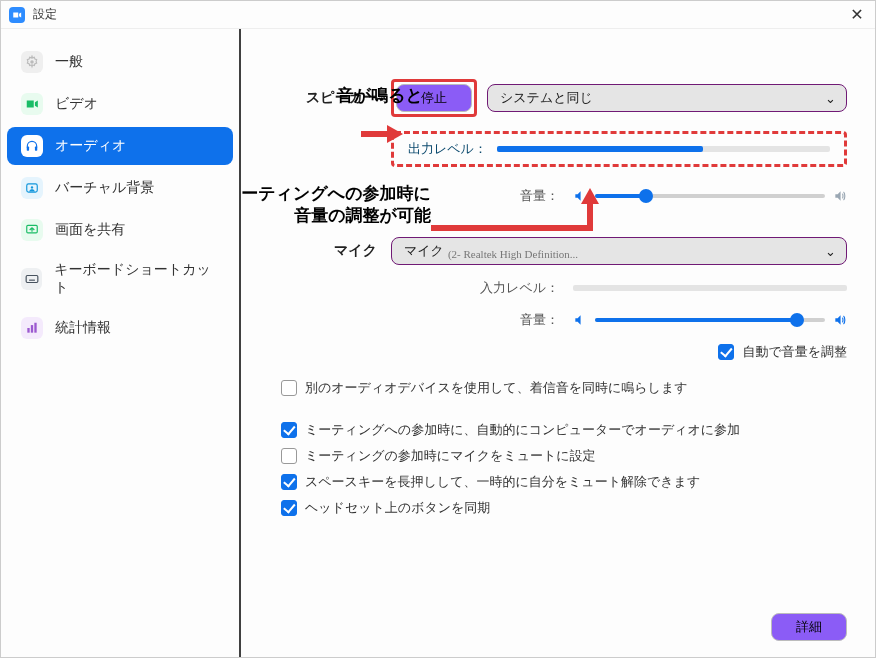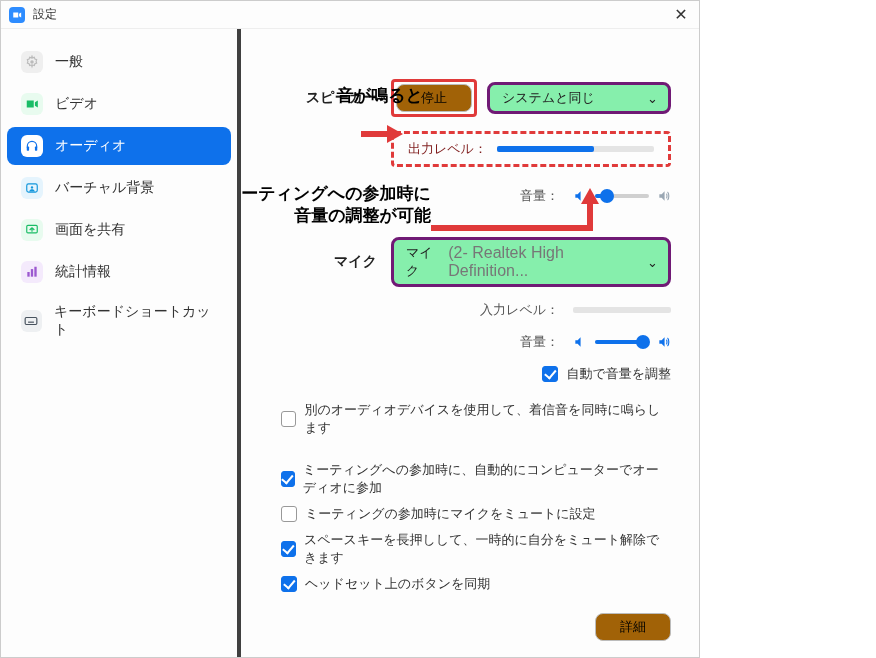--- a/index.html
+++ b/index.html
@@ -1,40 +1,40 @@
 <!DOCTYPE html>
 <html><head>
   <meta charset="utf-8">
   <style>
     * { box-sizing: border-box; margin: 0; padding: 0; }
     body { font-family: "Meiryo","Hiragino Sans","Yu Gothic",sans-serif; font-size: 13px; color: #222; background: #fff; width: 876px; height: 658px; overflow: hidden; }
-    .window { width: 700px; height: 658px; border: 1px solid #ccc; display: flex; flex-direction: column; background: #fdfdfd; }
+    .window { width: 876px; height: 658px; border: 1px solid #ccc; display: flex; flex-direction: column; background: #fdfdfd; }
     .titlebar { height: 28px; display: flex; align-items: center; padding: 0 8px; border-bottom: 1px solid #eee; }
     .app-icon { width: 16px; height: 16px; border-radius: 4px; background: #2d8cff; margin-right: 8px; display:flex;align-items:center;justify-content:center; }
     .app-icon svg{width:10px;height:10px;fill:#fff;}
     .titlebar .title { flex: 1; font-size: 12px; color: #333; }
     .titlebar .close { width: 20px; text-align: center; font-size: 16px; color: #333; cursor: pointer; }
     .bodyarea { flex: 1; display: flex; overflow: hidden; }
-    .sidebar { width: 240px; border-right: 4px solid #404040; padding: 14px 6px; }
+    .sidebar { width: 240px; border-right: 2px solid #404040; padding: 14px 6px; }
     .side-item { display: flex; align-items: center; gap: 12px; padding: 8px 14px; border-radius: 8px; cursor: pointer; margin-bottom: 4px; font-size: 14px; color: #333; }
     .side-item.active { background: #0e71eb; color: #fff; }
     .side-item .icon { width: 22px; height: 22px; border-radius: 6px; display: flex; align-items: center; justify-content: center; }
     .side-item .icon svg { width: 14px; height: 14px; }
     .content { flex: 1; padding: 22px 28px 8px 0; position: relative; overflow: hidden; }
     .row { display: flex; align-items: center; margin-bottom: 14px; }
     .rowlabel { width: 150px; text-align: right; padding-right: 14px; font-weight: 700; color: #222; font-size: 14px; }
     .rowlabel.light { font-weight: 400; color: #555; font-size: 13px; }
     .rowbody { flex: 1; display: flex; align-items: center; gap: 10px; position: relative; }
-    .btn { border: 1px solid #bcbcbc; background: #a16207; border-radius: 8px; padding: 4px 24px; font-size: 13px; cursor: pointer; white-space: nowrap; }
-    .select { border: 3px solid #701a75; background: #86efac; border-radius: 8px; padding: 4px 28px 4px 12px; font-size: 13px; cursor: pointer; flex: 1; position: relative; display: flex; align-items: flex-end; }
+    .btn { border: 1px solid #bcbcbc; background: #8b5cf6; border-radius: 8px; padding: 4px 24px; font-size: 13px; cursor: pointer; white-space: nowrap; }
+    .select { border: 1px solid #701a75; background: #e5e5e5; border-radius: 8px; padding: 4px 28px 4px 12px; font-size: 13px; cursor: pointer; flex: 1; position: relative; display: flex; align-items: flex-end; }
     .select .chev { position: absolute; right: 10px; top: 50%; transform: translateY(-50%); }
-    .select .secondary{ color:#777; font-size:16px; margin-left:4px;}
+    .select .secondary{ color:#777; font-size:11px; margin-left:4px;font-family:Liberation Serif, serif;}
     .highlight-stop { border: 3px solid #e03a3a; padding: 2px; border-radius: 4px; }
     .dash-box { border: 3px dashed #e03a3a; border-radius: 4px; padding: 6px 14px; flex: 1; display: flex; align-items: center; gap: 10px; }
-    .level-label { color: #7f1d1d; font-size: 13px; }
+    .level-label { color: #0c4a6e; font-size: 13px; }
     .level-bar { flex: 1; height: 6px; background: #e4e4e4; position: relative; border-radius: 2px; }
     .level-fill { position: absolute; left:0; top:0; bottom:0; background: #0e71eb; border-radius: 2px; }
     .slider { flex: 1; height: 4px; background: #d0d0d0; position: relative; border-radius: 2px; }
     .slider .fill { position:absolute; left:0; top:0; bottom:0; background:#0e71eb; border-radius:2px;}
     .slider .thumb { position:absolute; top:50%; width:14px; height:14px; background:#0e71eb; border-radius:50%; transform:translate(-50%,-50%); }
     .vol-icon { width:14px; height:14px; }
     .vol-icon svg{width:14px;height:14px;}
     .checkrow { display:flex; align-items:center; gap:8px; margin: 8px 0 8px 40px; font-size:13px; color:#333;}
     .cb { width:16px; height:16px; border:1px solid #999; border-radius:3px; display:inline-flex; align-items:center; justify-content:center; background:#fff; cursor:pointer;}
     .cb.checked{ background:#0e71eb; border-color:#0e71eb;}
@@ -108,37 +108,37 @@
       <div class="side-item">
         <span class="icon" style="background:#e8fbef">
             <svg viewBox="0 0 24 24" fill="none" stroke="#1abc66" stroke-width="2">
               <rect x="3" y="4" width="18" height="13" rx="2"></rect>
               <path d="M12 8l4 4M12 8l-4 4M12 8v7"></path>
             </svg>
           </span>
         <span>画面を共有</span>
       </div>
       <div class="side-item">
+        <span class="icon" style="background:#eef0f2">
+            <svg viewBox="0 0 24 24" fill="none" stroke="#47525e" stroke-width="2">
+              <rect x="2" y="6" width="20" height="12" rx="2"></rect>
+              <path d="M6 10h0M10 10h0M14 10h0M18 10h0M7 14h10"></path>
+            </svg>
+          </span>
+        <span>キーボードショートカット</span>
+      </div>
+      <div class="side-item">
         <span class="icon" style="background:#f4eafc">
             <svg viewBox="0 0 24 24" fill="#9b59d0">
               <rect x="4" y="12" width="4" height="8"></rect>
               <rect x="10" y="7" width="4" height="13"></rect>
               <rect x="16" y="3" width="4" height="17"></rect>
             </svg>
           </span>
         <span>統計情報</span>
-      </div>
-      <div class="side-item">
-        <span class="icon" style="background:#eef0f2">
-            <svg viewBox="0 0 24 24" fill="none" stroke="#47525e" stroke-width="2">
-              <rect x="2" y="6" width="20" height="12" rx="2"></rect>
-              <path d="M6 10h0M10 10h0M14 10h0M18 10h0M7 14h10"></path>
-            </svg>
-          </span>
-        <span>キーボードショートカット</span>
       </div>
     </div>
 
     <div class="content">
 
       <div class="row" style="margin-top:28px">
         <div class="rowlabel">スピーカー</div>
         <div class="rowbody">
           <span class="highlight-stop">
             <button class="btn">停止</button>

